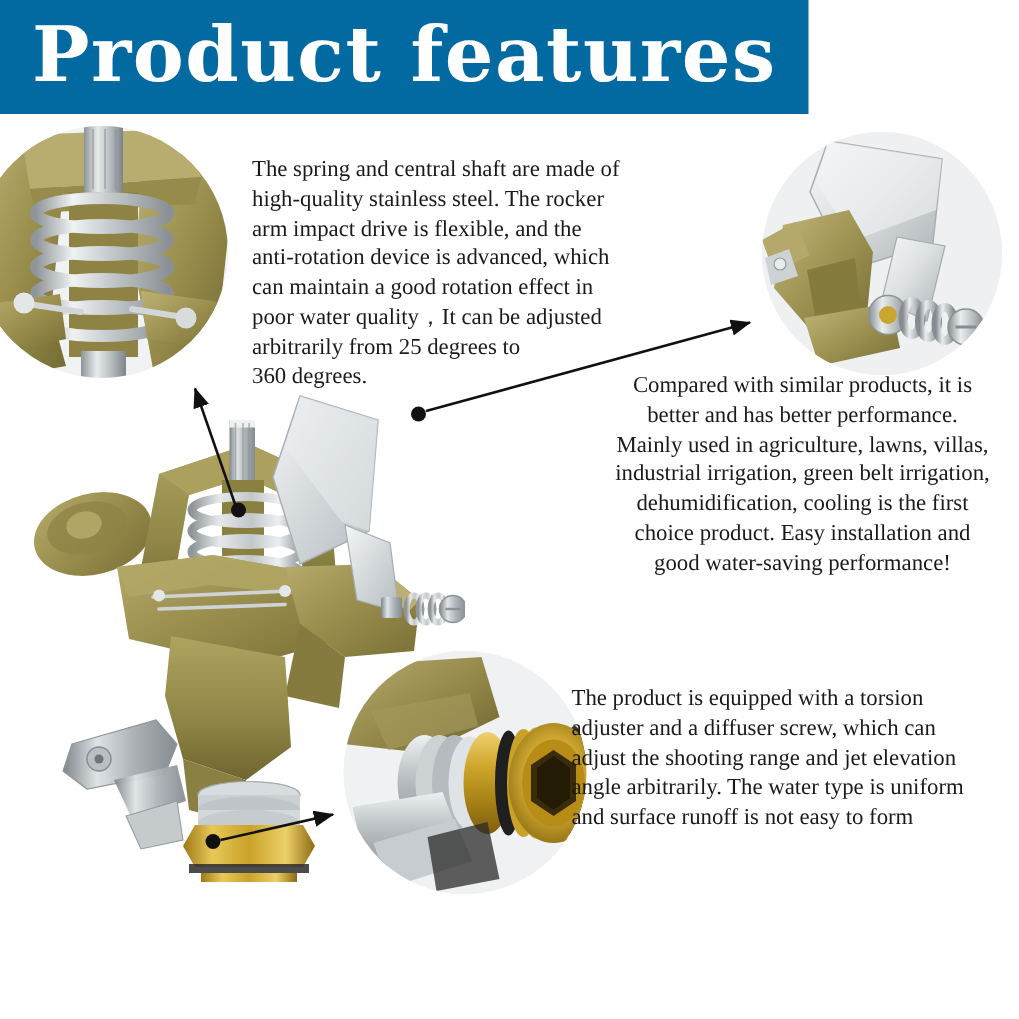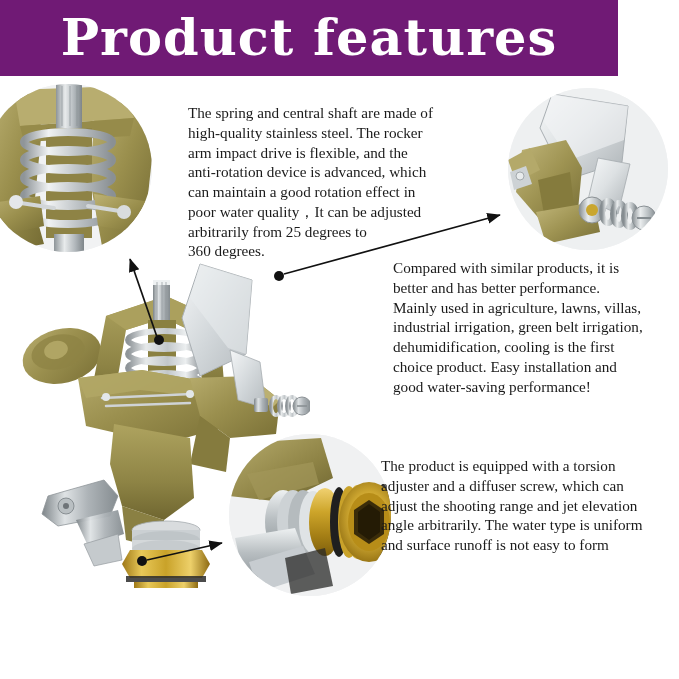--- a/index.html
+++ b/index.html
@@ -5,22 +5,22 @@
   html,body{margin:0;padding:0;background:#ffffff;}
   body{
     width:679px;height:679px;overflow:hidden;position:relative;
     font-family:"Liberation Serif",serif;
     -webkit-font-smoothing:antialiased;
   }
   #page{position:absolute;inset:0;background:#ffffff;}
 
   
   .banner{
-    position:absolute;left:0;top:0;width:618px;height:76px;
-    background:#701a75;
+    position:absolute;left:0;top:0;width:539px;height:76px;
+    background:#0369a1;
     display:flex;align-items:center;justify-content:center;
   }
   .banner-title{
     color:#ffffff;
     font-family:"DejaVu Serif",serif;
     font-weight:700;
     font-size:51px;
     letter-spacing:1px;
     line-height:1;
     margin-top:-2px;
@@ -29,22 +29,22 @@
 
   
   .para{
     position:absolute;
     color:#1a1a1a;
     font-family:"Liberation Serif",serif;
     font-size:15.2px;
     line-height:1.30;
     white-space:pre-line;
   }
-  #para-top{left:168px;top:103px;width:330px;text-align:left;margin-left:20px;}
-  #para-mid{left:393px;top:258px;width:284px;text-align:left;}
+  #para-top{left:168px;top:103px;width:330px;text-align:left;}
+  #para-mid{left:393px;top:247px;width:284px;text-align:center;}
   #para-bot{left:381px;top:456px;width:298px;text-align:left;}
 
   
   .footer{
     position:absolute;left:0;top:600px;width:679px;
     text-align:center;
     color:#6d5718;
     font-family:"DejaVu Serif",serif;
     font-weight:700;
     font-size:25.5px;

